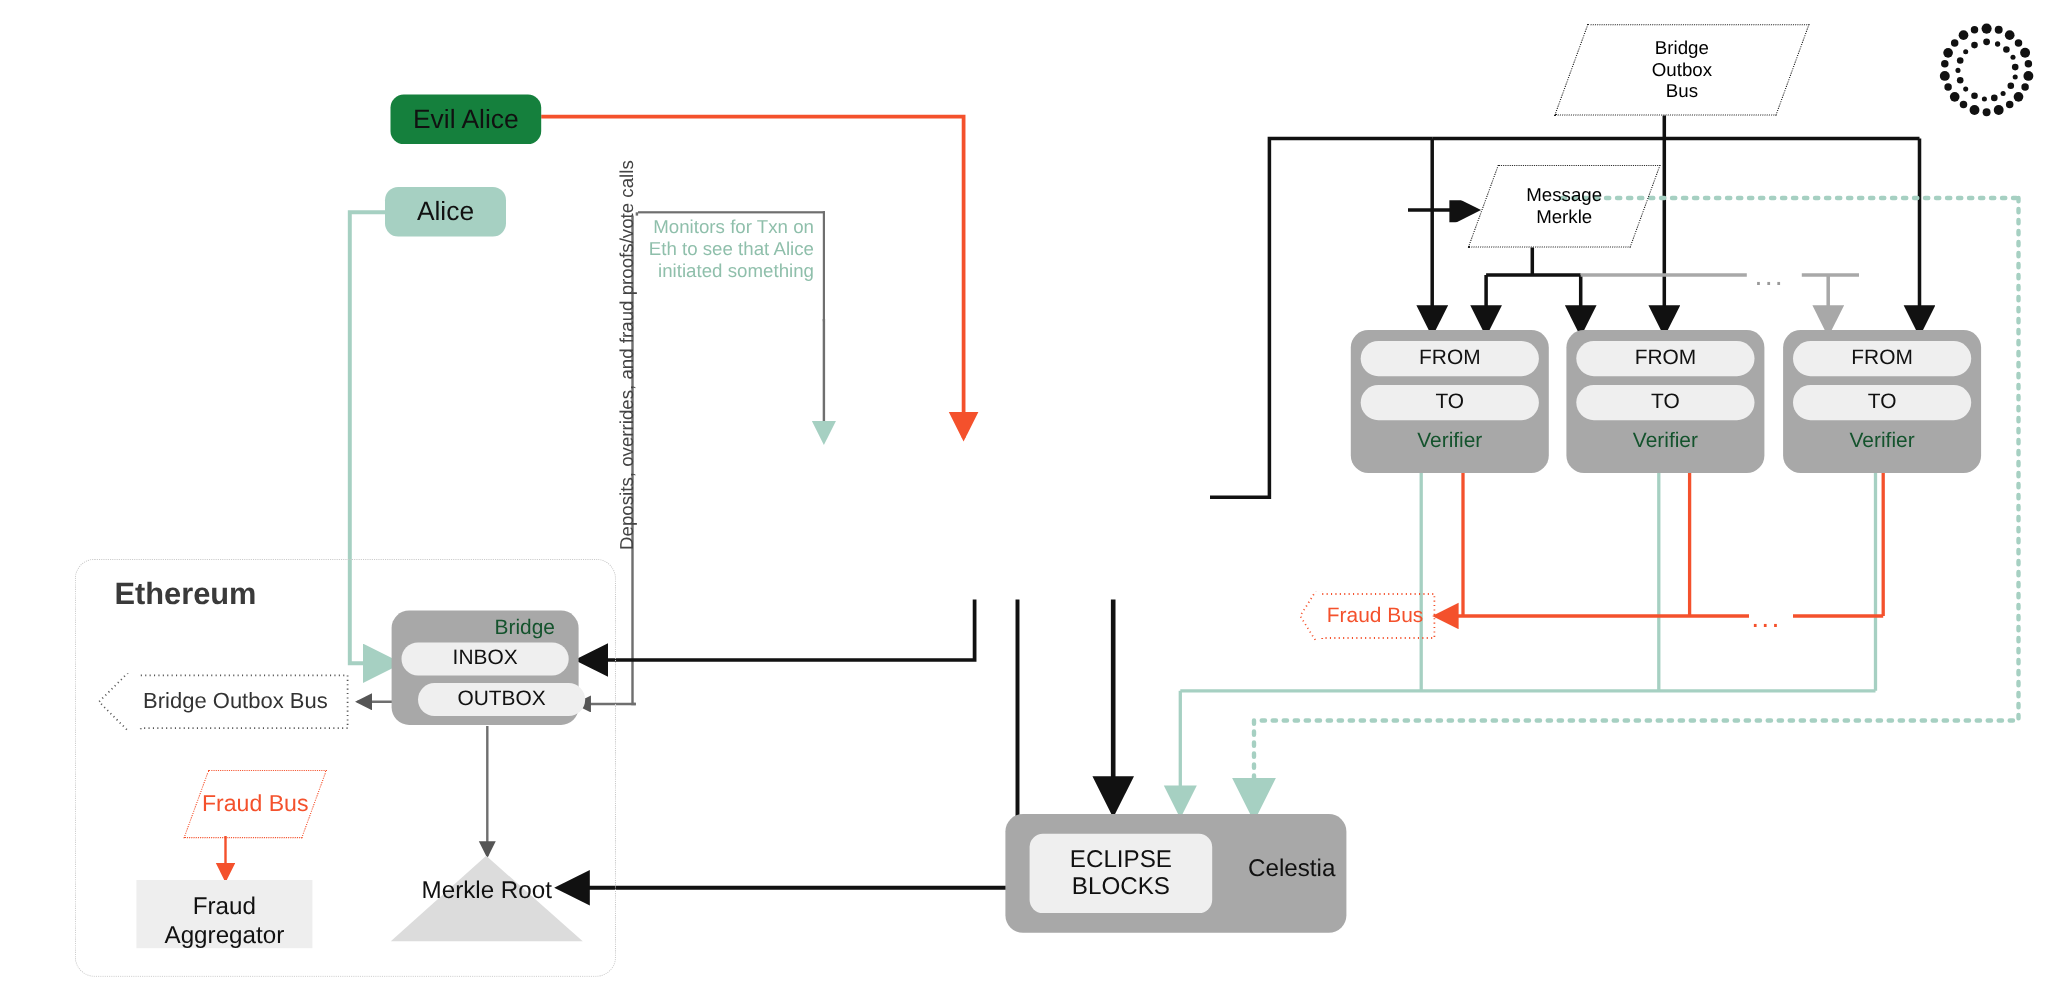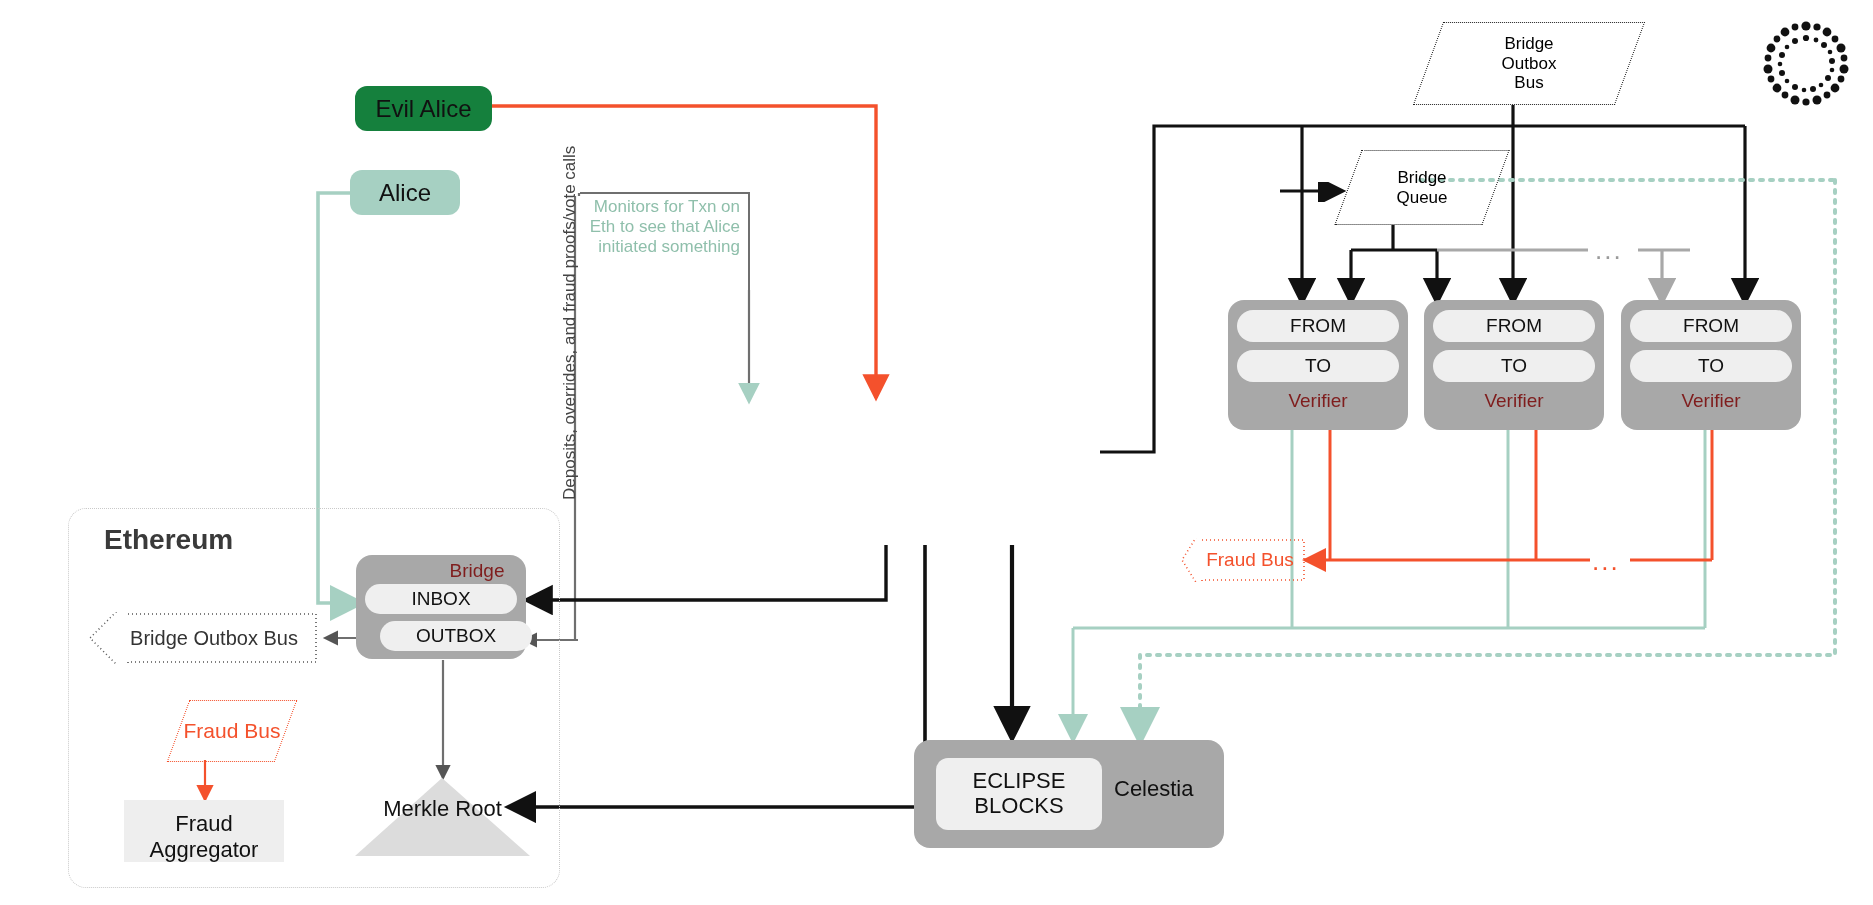--- a/index.html
+++ b/index.html
@@ -15,21 +15,21 @@
   .pill{border-radius:12px;font-size:24px;color:#111;}
   .pill.evil{background:#15803d;}
   .pill.good{background:#a6d0c2;}
 
   
   .card{background:#a8a8a8;border-radius:16px;}
   .chip{background:#efefef;border-radius:12px;font-size:22px;color:#111;
         display:flex;align-items:center;justify-content:center;text-align:center;
         line-height:1.12;}
   .chip.pillround{border-radius:22px;font-size:19px;}
-  .cardlabel{position:absolute;left:0;width:100%;text-align:center;font-size:22px;color:#7f1d1d;}
+  .cardlabel{position:absolute;left:0;width:100%;text-align:center;font-size:22px;color:#14532d;}
   .cardlabel.small{font-size:19px;}
 
   
   .ethframe{position:absolute;border:1.5px dotted #c9c9c9;border-radius:18px;background:transparent;}
   .eth-title{position:absolute;font-size:28px;font-weight:bold;color:#3a3a3a;}
 
   
   .flatbox{background:#eeeeee;font-size:22px;color:#111;line-height:1.15;}
 
   
@@ -196,42 +196,42 @@
     </svg>
     <div style="position:absolute;left:0;top:18px;width:100%;text-align:center;font-size:22px;color:#111;line-height:1.15;">
       <span>Merkle Root</span>
     </div>
   </div>
 
   <div class="card" style="position:absolute;left:914px;top:740px;width:310px;height:108px;">
     <div class="chip" style="position:absolute;left:22px;top:18px;width:166px;height:72px;">
       <span>ECLIPSE BLOCKS</span>
     </div>
-    <div style="position:absolute;left:200px;top:36px;width:100px;text-align:left;font-size:22px;color:#111;">
+    <div style="position:absolute;left:200px;top:36px;width:100px;text-align:right;font-size:22px;color:#111;">
       <span>Celestia</span>
     </div>
   </div>
 
   <div class="para" style="left:1428px;top:22px;width:202px;height:83px;">
     <div class="skew"></div>
     <span class="txt" style="width:86px;">Bridge Outbox Bus</span>
   </div>
 
   <svg style="position:absolute;left:1280px;top:182px;width:80px;height:20px;">
     <defs>
         <marker id="arrK2" markerWidth="11" markerHeight="11" refX="7" refY="4.5" orient="auto">
       <path d="M0,0 L9,4.5 L0,9 z" fill="#111"></path>
         </marker>
       </defs>
     <path d="M0,9 L60,9" stroke="#111" stroke-width="3.2" fill="none" marker-end="url(#arrK2)"></path>
   </svg>
 
   <div class="para" style="left:1348px;top:150px;width:148px;height:75px;">
     <div class="skew"></div>
-    <span class="txt" style="width:82px;">Bridge Queue</span>
+    <span class="txt" style="width:82px;">Message Merkle</span>
   </div>
 
   <div class="dots" style="left:1595px;top:235px;">
     <span>...</span>
   </div>
 
   <div class="card" style="position:absolute;left:1228px;top:300px;width:180px;height:130px;">
     <div class="chip pillround" style="position:absolute;left:9px;top:10px;width:162px;height:32px;">
       <span>FROM</span>
     </div>

